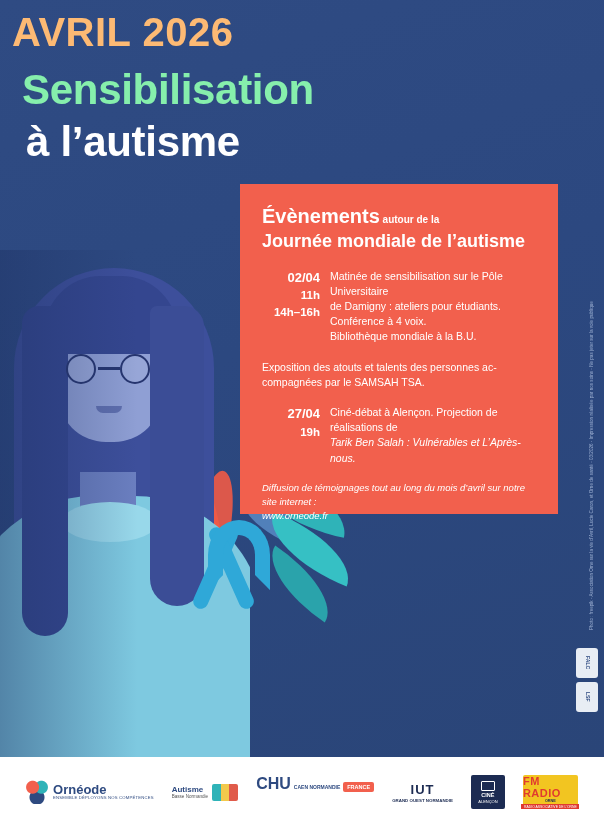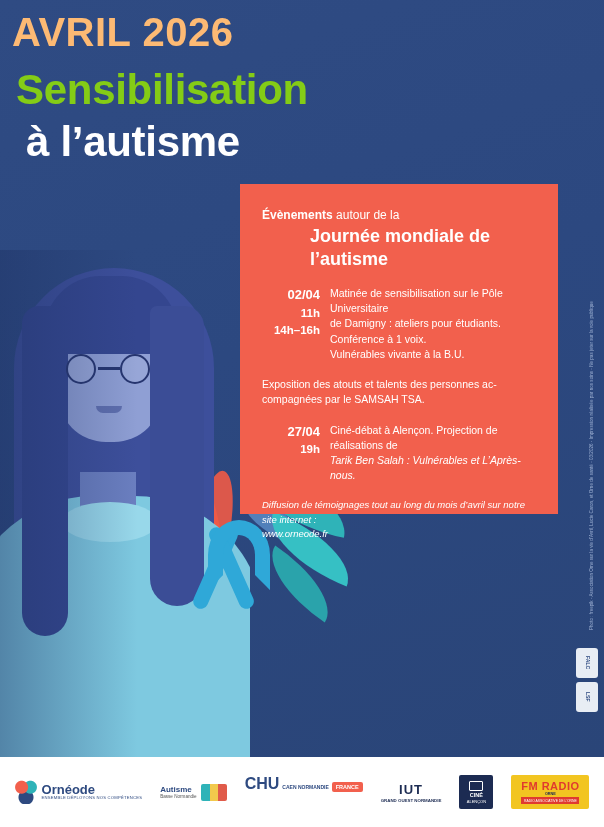--- a/index.html
+++ b/index.html
@@ -92,39 +92,39 @@
     text-align:center;
   }
   .blob-star { font-size:15px; margin-left:7px; }
 
   
   .head-year {
     position:absolute; left:12px; top:10px;
     color:#fdba74; font-size:40px; font-weight:bold; letter-spacing:.5px;
   }
   .head-l1 {
-    position:absolute; left:16px; top:66px;
-    color:#84cc16; font-size:42px; font-weight:bold; letter-spacing:-.3px;
+    position:absolute; left:22px; top:66px;
+    color:#86efac; font-size:42px; font-weight:bold; letter-spacing:-.3px;
   }
   .head-l2 {
     position:absolute; left:26px; top:118px;
     color:#ffffff; font-size:42px; font-weight:bold; letter-spacing:-.3px;
   }
 
   
   .panel {
     position:absolute; left:240px; top:184px; width:318px; height:330px;
     background:#f2604d;
     padding:20px 18px 16px 22px;
     color:#ffffff;
   }
   .panel-title { line-height:1.25; }
   .panel-title .t1 { font-size:16px; font-weight:bold; }
-  .panel-title .t1 span { font-weight:normal; font-size:12px; }
-  .panel-title .t2 { font-size:18px; font-weight:bold; display:block; margin-top:1px;margin-left:48px;}
+  .panel-title .t1 span { font-weight:bold; font-size:10px; }
+  .panel-title .t2 { font-size:18px; font-weight:bold; display:block; margin-top:1px;}
 
   .events { margin-top:16px; }
   .event { display:flex; margin-bottom:15px; }
   .ev-dates {
     width:68px; flex:0 0 68px; text-align:right; padding-right:10px;
     font-size:11.5px; font-weight:bold; line-height:1.45;
   }
   .ev-dates .big { font-size:13px; }
   .ev-lines { flex:1; font-size:10.5px; line-height:1.45; }
   .ev-lines .ln { display:block; }
@@ -278,21 +278,21 @@
     flex-direction:column; align-items:center; justify-content:center;
     border-radius:2px; gap:1px;
   }
   .logo-cine .n { font-size:5.5px; font-weight:bold; }
   .logo-cine .s { font-size:4px; }
   .logo-cine .reel {
     width:14px;height:10px;border:1px solid #fff;border-radius:1px;
   }
 
   .logo-fm {
-    width:78px; height:34px; background:#f2c521; border-radius:2px;
+    width:55px; height:34px; background:#f2c521; border-radius:2px;
     flex-direction:column; align-items:center; justify-content:center;
   }
   .logo-fm .n { font-size:11px; font-weight:bold; color:#e03a2f; letter-spacing:.5px;}
   .logo-fm .s { font-size:3.8px; color:#1c2b52; font-weight:bold; }
   .logo-fm .bar {
     width:58px;height:7px;background:#e03a2f;color:#fff;font-size:3.4px;
     display:flex;align-items:center;justify-content:center;margin-top:1px;
   }
 </style>
 </head>
@@ -333,38 +333,38 @@
     <div class="loop"></div>
   </div>
 
   <div class="head-year">AVRIL 2026</div>
   <div class="head-l1">Sensibilisation</div>
   <div class="head-l2">à l’autisme</div>
 
   <div class="panel">
     <div class="panel-title">
       <div class="t1">
-        <span style="font-weight:bold;font-size:12px;">Évènements</span><span> autour de la</span>
+        <span style="font-weight:bold;font-size:20px;">Évènements</span><span> autour de la</span>
       </div>
       <span class="t2">Journée mondiale de l’autisme</span>
     </div>
 
     <div class="events">
 
       <div class="event">
         <div class="ev-dates">
           <div class="big">02/04</div>
           <div>11h</div>
           <div>14h–16h</div>
         </div>
         <div class="ev-lines">
           <span class="ln">Matinée de sensibilisation sur le Pôle Universitaire</span>
           <span class="ln">de Damigny : ateliers pour étudiants.</span>
-          <span class="ln">Conférence à 1 voix.</span>
-          <span class="ln">Vulnérables vivante à la B.U.</span>
+          <span class="ln">Conférence à 4 voix.</span>
+          <span class="ln">Bibliothèque mondiale à la B.U.</span>
         </div>
       </div>
 
       <div class="event">
         <div class="ev-lines">
           <span class="ln">Exposition des atouts et talents des personnes ac-</span>
           <span class="ln">compagnées par le SAMSAH TSA.</span>
         </div>
       </div>
 

